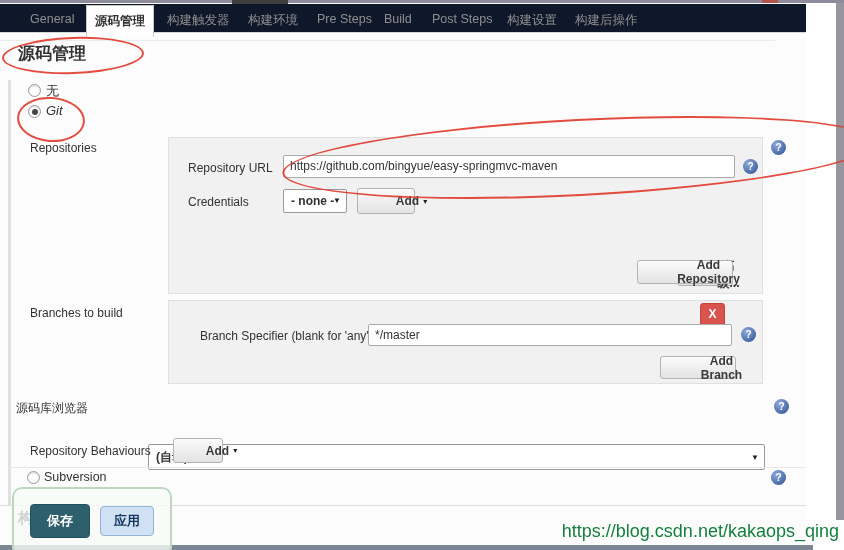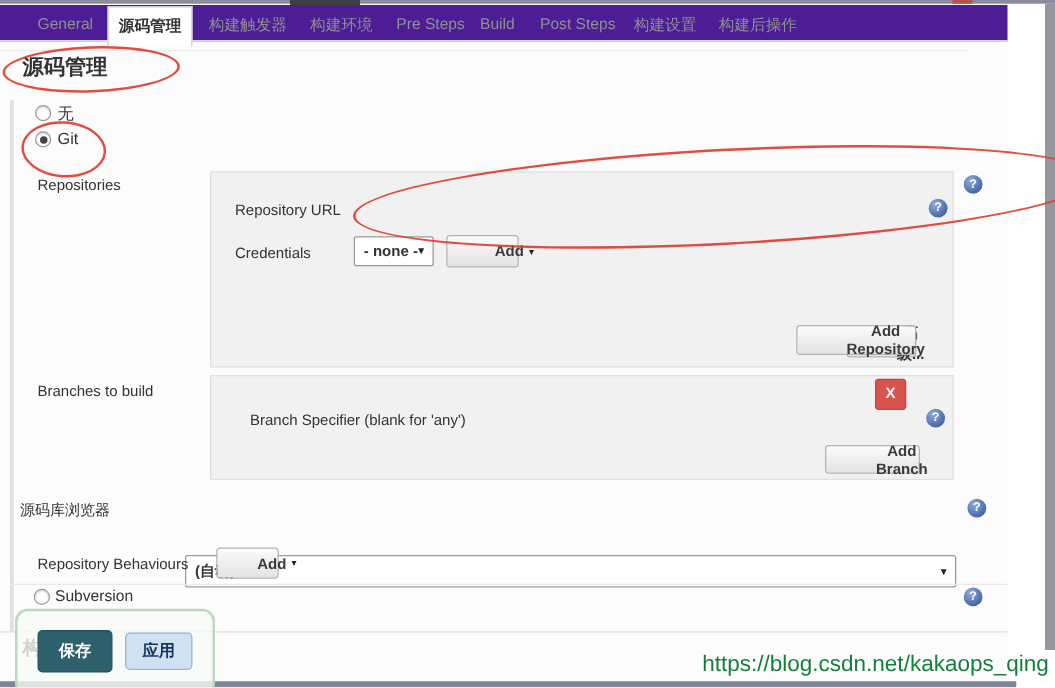--- a/index.html
+++ b/index.html
@@ -5,21 +5,21 @@
   html,body{margin:0;padding:0;}
   body{font-family:"Liberation Sans","DejaVu Sans",sans-serif;}
   .page{position:relative;width:844px;height:550px;background:#ffffff;overflow:hidden;}
   .content-bg{position:absolute;left:0;top:3px;width:806px;height:542px;background:#fcfcfc;}
   .top-bar{position:absolute;left:0;top:0;width:844px;height:3px;background:#8e8c9a;}
   .top-fragment{position:absolute;left:232px;top:0;width:56px;height:4px;background:#3f3f3f;}
   .top-fragment-red{position:absolute;left:762px;top:0;width:16px;height:3px;background:#b5524a;}
   .right-strip{position:absolute;left:836px;top:3px;width:8px;height:517px;background:#97969e;}
 
   
-  .tab-bar{position:absolute;left:0;top:4px;width:806px;height:28px;background:#4c1d95;border-bottom:1px solid #d8d8d8;z-index:1;}
+  .tab-bar{position:absolute;left:0;top:4px;width:806px;height:28px;background:#0f172a;border-bottom:1px solid #d8d8d8;z-index:1;}
   .tab{position:absolute;top:8px;font-size:12.5px;color:#8f8f8f;white-space:nowrap;cursor:default;}
   .tab-active-box{position:absolute;left:86px;top:1px;width:66px;height:31px;background:#ffffff;
     border:1px solid #c9c9c9;border-bottom:none;z-index:2;text-align:center;}
   .tab-active-box span{display:inline-block;margin-top:7px;font-size:12.5px;font-weight:bold;color:#333;}
   .under-tab-line{position:absolute;left:0;top:40px;width:775px;height:1px;background:#ececec;}
 
   .page-heading{position:absolute;left:18px;top:42px;font-size:17px;font-weight:bold;color:#333;}
 
   
   .radio{position:absolute;width:11px;height:11px;border-radius:50%;border:1px solid #9a9a9a;background:#fdfdfd;box-shadow:inset 0 1px 2px rgba(0,0,0,.15);}
@@ -94,27 +94,28 @@
       <span>源码管理</span>
     </div>
   </div>
   <div class="under-tab-line"></div>
 
   <div class="page-heading">源码管理</div>
 
   <div class="radio" style="left:28px;top:84px;"></div>
   <div class="radio-label" style="left:46px;top:82px;">无</div>
   <div class="radio sel" style="left:28px;top:105px;"></div>
-  <div class="radio-label" style="left:46px;top:103px;">Git</div>
+  <div class="radio-label" style="left:46px;top:103px;font-style:italic;">Git</div>
 
   <div class="vrule"></div>
 
   <div class="side-label" style="left:30px;top:141px;">Repositories</div>
   <div class="gray-box" style="top:137px;height:157px;"></div>
   <div class="inner-label" style="left:188px;top:161px;">Repository URL</div>
+  <div class="text-input" style="left:283px;top:155px;width:452px;height:23px;">https://github.com/bingyue/easy-springmvc-maven</div>
   <div class="help" style="left:743px;top:159px;">?</div>
   <div class="help" style="left:771px;top:140px;">?</div>
 
   <div class="inner-label" style="left:188px;top:195px;">Credentials</div>
   <div class="select" style="left:283px;top:189px;width:64px;height:24px;">
     <span>- none -</span>
     <span class="caret">▼</span>
   </div>
   <div class="btn" style="left:357px;top:188px;width:58px;height:26px;">
     <svg class="key-icon" width="15" height="10" viewBox="0 0 15 10">
@@ -129,20 +130,21 @@
     <span>高级...</span>
   </div>
   <div class="btn" style="left:637px;top:260px;width:96px;height:24px;">
     <span>Add Repository</span>
   </div>
 
   <div class="side-label" style="left:30px;top:306px;">Branches to build</div>
   <div class="gray-box" style="top:300px;height:84px;"></div>
   <div class="xbtn">X</div>
   <div class="inner-label" style="left:200px;top:329px;">Branch Specifier (blank for 'any')</div>
+  <div class="text-input" style="left:368px;top:324px;width:364px;height:22px;">*/master</div>
   <div class="help" style="left:741px;top:327px;">?</div>
   <div class="btn" style="left:660px;top:356px;width:76px;height:23px;">
     <span>Add Branch</span>
   </div>
 
   <div class="side-label" style="left:16px;top:400px;">源码库浏览器</div>
   <div class="select" style="left:148px;top:396px;width:617px;height:26px;line-height:24px;margin-top:48px;">
     <span>(自动)</span>
     <span class="caret" style="line-height:26px;">▼</span>
   </div>

